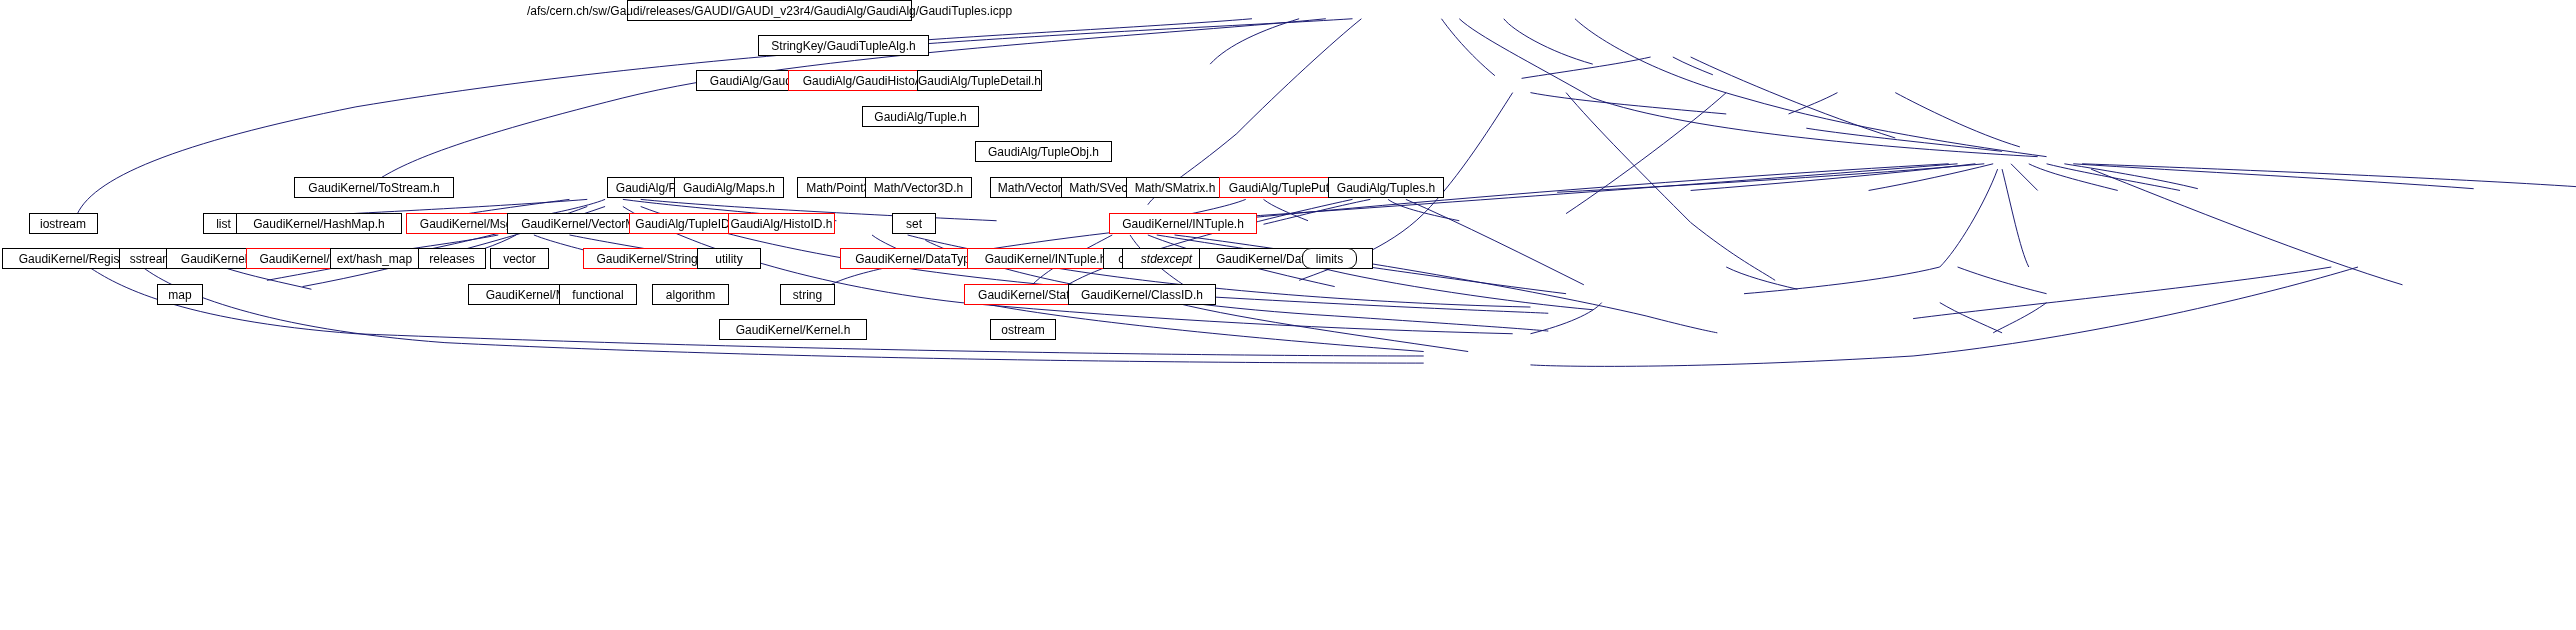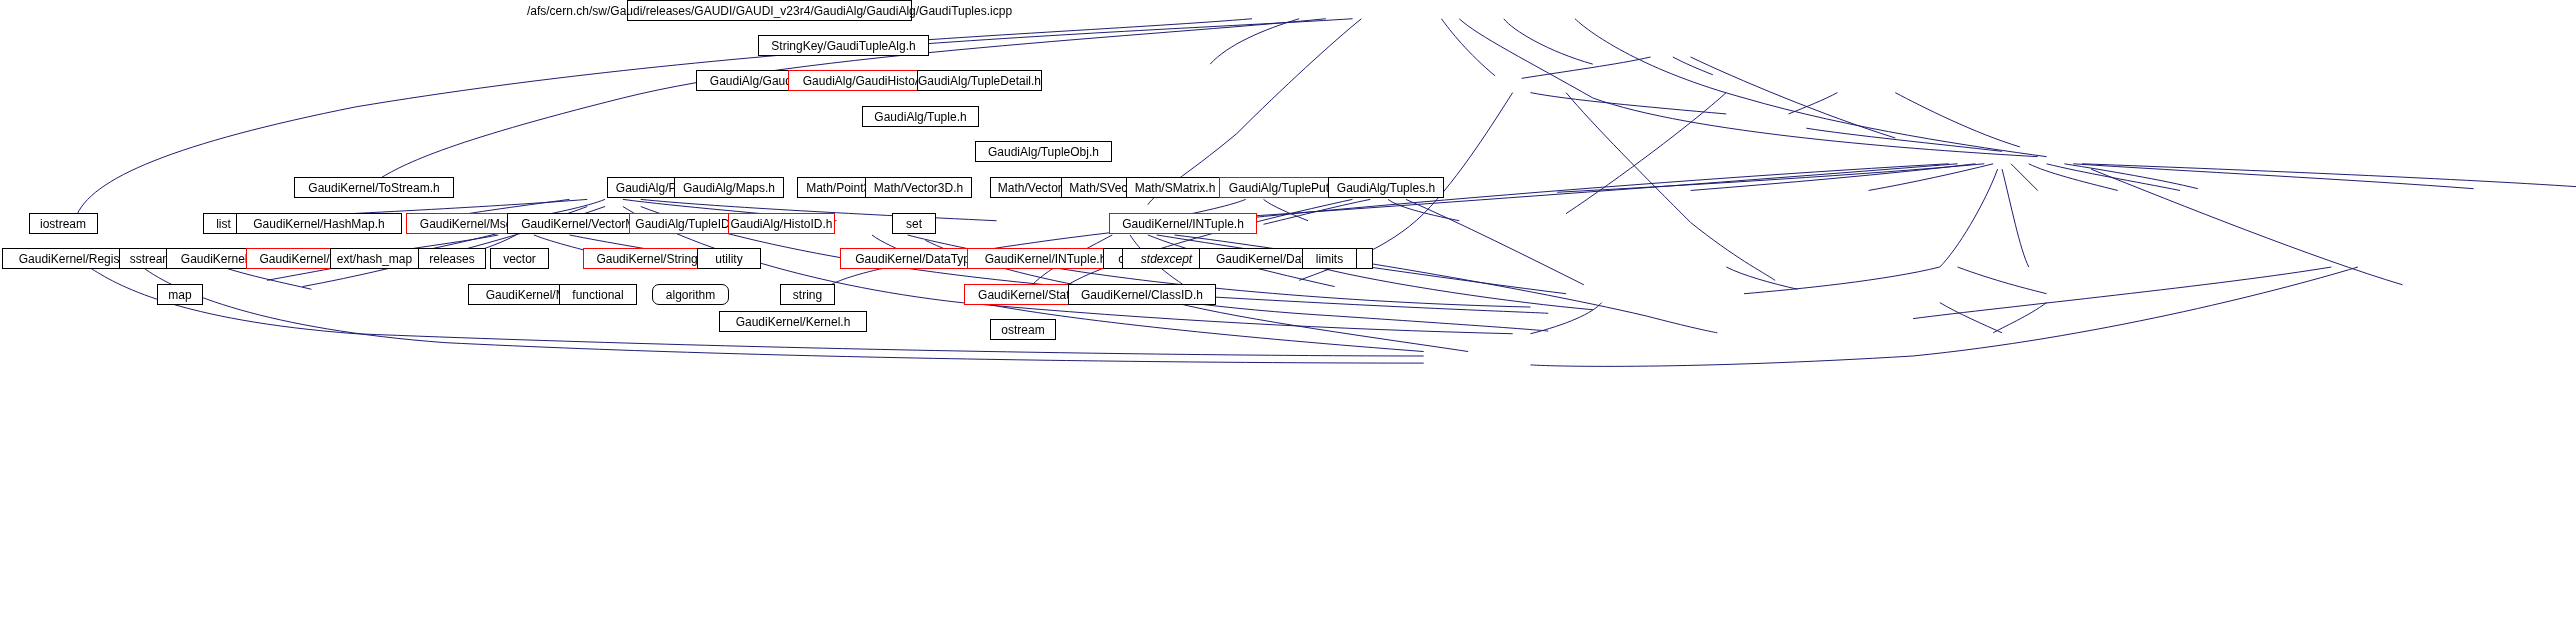--- a/index.html
+++ b/index.html
@@ -223,45 +223,45 @@
       </div>
       <div class="node" style="left: 1103px; top: 248px; width: 59px;">
         <span>cfloat</span>
       </div>
       <div class="node" style="left: 1122px; top: 248px; width: 89px; font-style: italic;">
         <span>stdexcept</span>
       </div>
       <div class="node" style="left: 1199px; top: 248px; width: 174px;">
         <span>GaudiKernel/DataObject.h</span>
       </div>
-      <div class="node" style="left: 1302px; top: 248px; width: 55px;">
+      <div class="node" style="left: 1302px; top: 248px; width: 55px; border-radius: 9px;">
         <span>limits</span>
       </div>
       <div class="node" style="left: 157px; top: 284px; width: 46px;">
         <span>map</span>
       </div>
       <div class="node" style="left: 468px; top: 284px; width: 166px;">
         <span>GaudiKernel/MapBase.h</span>
       </div>
       <div class="node" style="left: 559px; top: 284px; width: 78px;">
         <span>functional</span>
       </div>
-      <div class="node" style="left: 652px; top: 284px; width: 77px; border-radius: 7px;">
+      <div class="node" style="left: 652px; top: 284px; width: 77px;">
         <span>algorithm</span>
       </div>
       <div class="node" style="left: 780px; top: 284px; width: 55px;">
         <span>string</span>
       </div>
       <div class="node red" style="left: 964px; top: 284px; width: 171px;">
         <span>GaudiKernel/StatusCode.h</span>
       </div>
       <div class="node" style="left: 1068px; top: 284px; width: 148px;">
         <span>GaudiKernel/ClassID.h</span>
       </div>
-      <div class="node" style="left: 719px; top: 311px; width: 148px;">
+      <div class="node" style="left: 719px; top: 319px; width: 148px;">
         <span>GaudiKernel/Kernel.h</span>
       </div>
       <div class="node" style="left: 990px; top: 319px; width: 66px;">
         <span>ostream</span>
       </div>
     </div>
 </div>
 
 
 </body></html>

